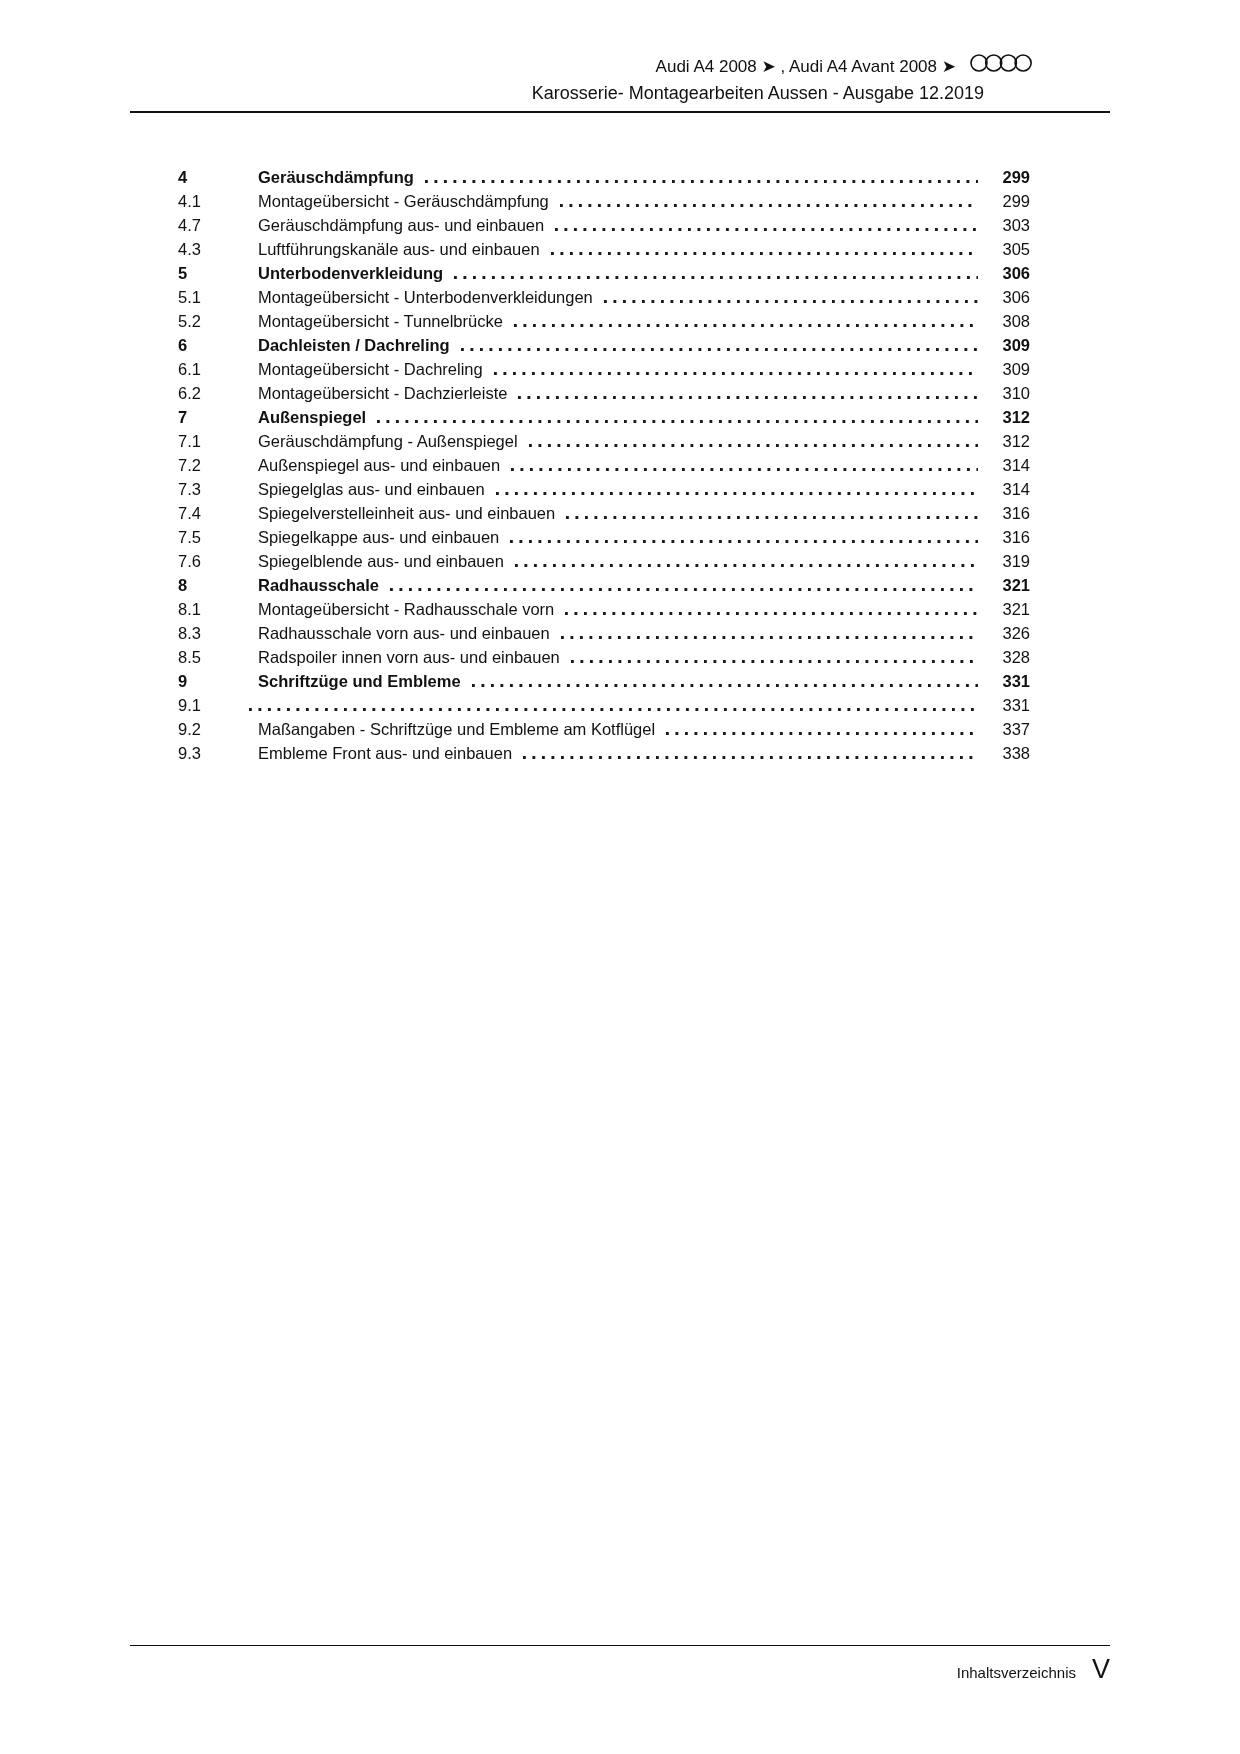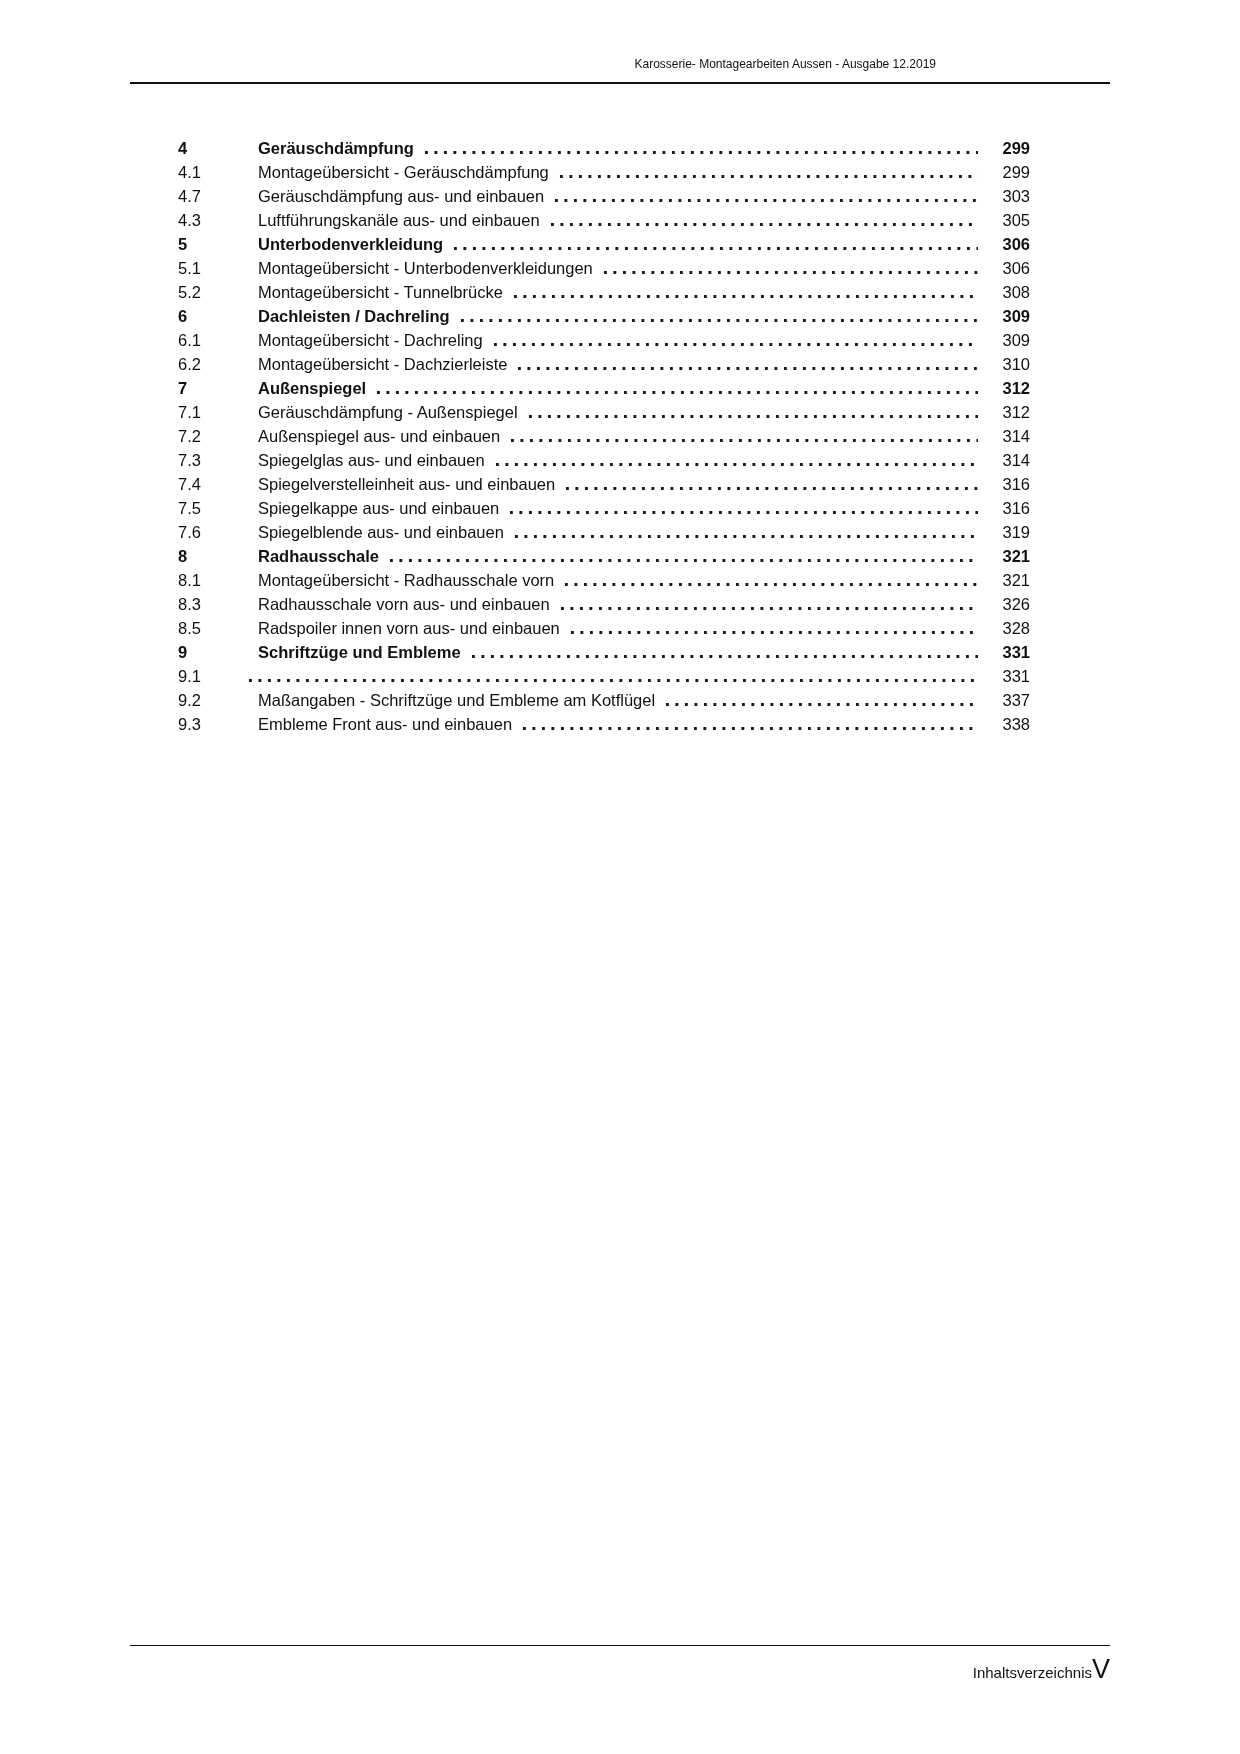--- a/index.html
+++ b/index.html
@@ -31,23 +31,23 @@
     align-items: center;
     font-size: 17px;
     line-height: 24px;
     white-space: nowrap;
   }
   .audi-rings {
     margin-left: 14px;
     display: inline-block;
   }
   .header-line2 {
-    font-size: 12px;
+    font-size: 18px;
     line-height: 24px;
-    margin-right: 96px;
+    margin-right: 48px;
     white-space: nowrap;
   }
   .header-rule {
     border: none;
     border-top: 2px solid #111111;
     margin: 6px 0 0 0;
   }
   
   .toc {
     margin: 52px 130px 0 130px;
@@ -96,36 +96,50 @@
   }
   .footer-rule {
     border: none;
     border-top: 1.8px solid #111111;
     margin: 0;
   }
   .footer-text {
     display: flex;
     justify-content: flex-end;
     align-items: baseline;
+    gap: 16px;
     margin-top: 8px;
   }
   .footer-label {
     font-size: 15px;
   }
   .footer-page {
     font-size: 27px;
   }
 </style>
 </head>
 <body>
 
 <div class="page">
 
   <header class="header">
     <div class="header-inner">
+      <div class="header-line1">
+        <span>Audi A4 2008 ➤ , Audi A4 Avant 2008 ➤</span>
+        <span class="audi-rings">
+          <svg width="62" height="22" viewBox="0 0 62 22">
+            <g fill="none" stroke="#111111" stroke-width="1.6">
+              <circle cx="9" cy="11" r="8"></circle>
+              <circle cx="23.7" cy="11" r="8"></circle>
+              <circle cx="38.4" cy="11" r="8"></circle>
+              <circle cx="53.1" cy="11" r="8"></circle>
+            </g>
+          </svg>
+        </span>
+      </div>
       <div class="header-line2">Karosserie- Montagearbeiten Aussen - Ausgabe 12.2019</div>
     </div>
     <hr class="header-rule">
   </header>
 
   <main class="toc" id="toc">
       <div class="toc-row bold">
       <span class="num">4</span>
       <span class="title">Geräuschdämpfung</span>
       <span class="leader"></span>

